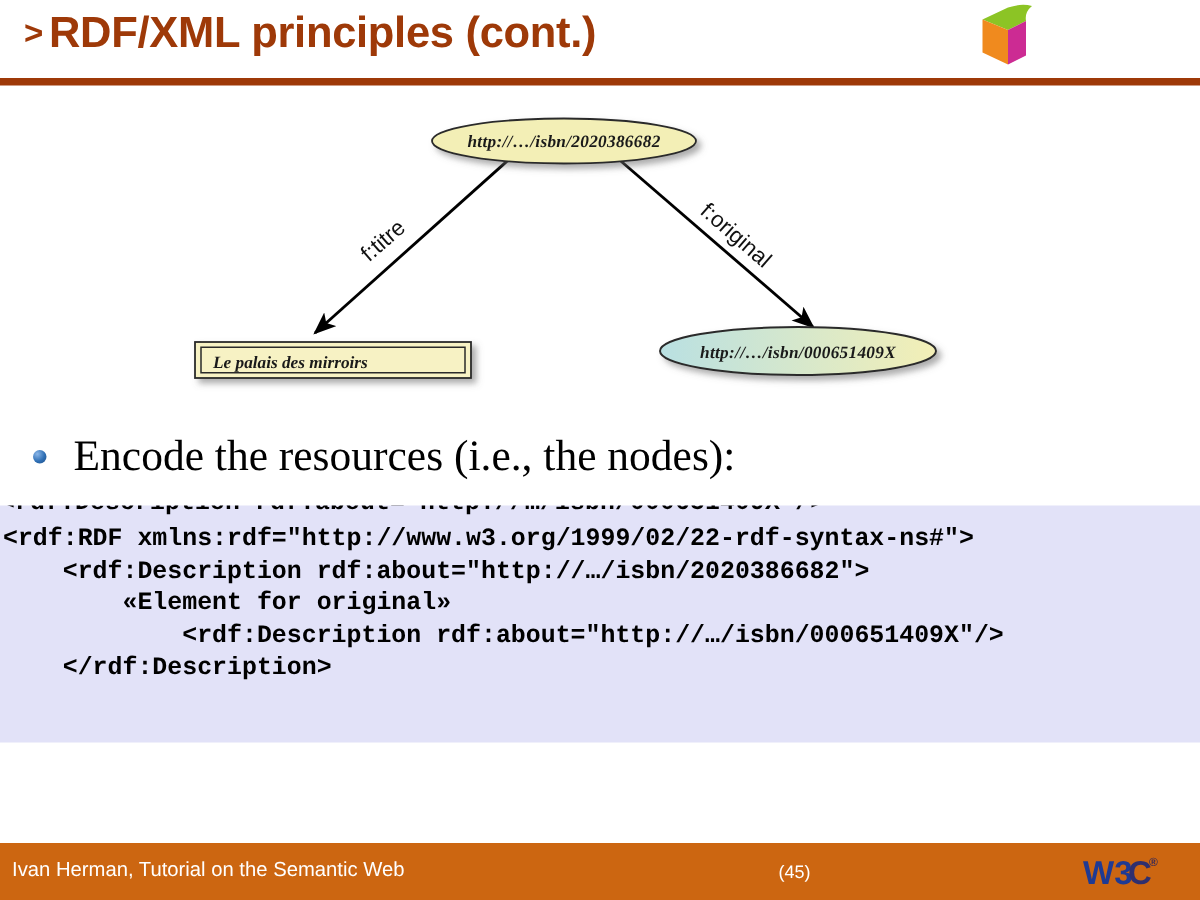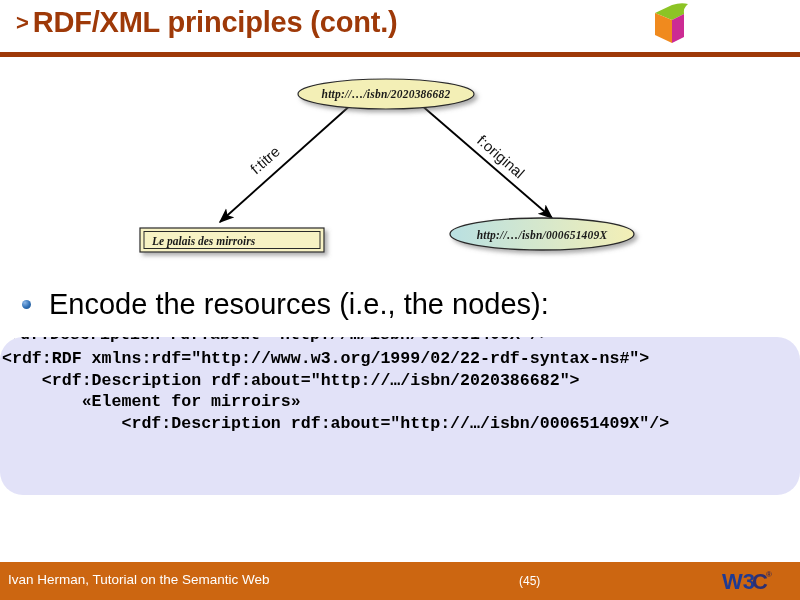--- a/index.html
+++ b/index.html
@@ -45,21 +45,21 @@
   }
   #corner-logo {
     position: absolute;
     right: 8px; top: 2px;
     width: 46px; height: 44px;
   }
 
   
   #rdf-graph {
     position: absolute;
-    left: 128px; top: 70px;
+    left: 118px; top: 70px;
     width: 560px; height: 200px;
   }
   #rdf-graph svg { display: block; }
 
   .node-text-uri {
     font-family: "Liberation Serif", serif;
     font-style: italic;
     font-weight: bold;
     font-size: 11.5px;
     fill: #1a1a1a;
@@ -89,32 +89,31 @@
     width: 9px; height: 9px;
     border-radius: 50%;
     background: radial-gradient(circle at 32% 30%, #8ab6e8 0%, #2f6fb5 55%, #1d4e85 100%);
     margin-right: 18px;
     flex: 0 0 auto;
   }
   #bullet-text {
     font-size: 29px;
     color: #000000;
     white-space: nowrap;
-    font-family: Liberation Sans, sans-serif;
+    font-family: Liberation Serif, serif;
   }
 
   
   #code-block {
     position: absolute;
     left: 0; top: 337px;
     width: 800px;
     height: 158px;
     background: #e2e2f8;
     overflow: hidden;
-    border-radius: 23px;
   }
   #code-clip-row {
     position: absolute;
     left: 0; top: 0;
     width: 800px;
     height: 12px;
     overflow: hidden;
   }
   #code-clip-row .clip-inner {
     position: absolute;
@@ -236,22 +235,23 @@
   <span id="bullet-text">Encode the resources (i.e., the nodes):</span>
 </div>
 
 <div id="code-block">
   <div id="code-clip-row">
     <div class="clip-inner">&lt;rdf:Description rdf:about="http://…/isbn/000651409X"/&gt;</div>
   </div>
   <div id="code-lines">
     <div class="code-line">&lt;rdf:RDF xmlns:rdf="http://www.w3.org/1999/02/22-rdf-syntax-ns#"&gt;</div>
     <div class="code-line">    &lt;rdf:Description rdf:about="http://…/isbn/2020386682"&gt;</div>
-    <div class="code-line">        «Element for mirroirs»</div>
+    <div class="code-line">        «Element for original»</div>
     <div class="code-line">            &lt;rdf:Description rdf:about="http://…/isbn/000651409X"/&gt;</div>
+    <div class="code-line">    &lt;/rdf:Description&gt;</div>
   </div>
 </div>
 
 <div id="footer-bar">
   <div id="footer-author">Ivan Herman, Tutorial on the Semantic Web</div>
   <div id="footer-page">(45)</div>
   <div id="footer-w3c-logo">
     <svg width="54" height="30" viewBox="0 0 54 30" xmlns="http://www.w3.org/2000/svg">
       <text x="0" y="23" font-family="Liberation Sans, sans-serif" font-size="22" font-weight="bold" fill="#1f3a93">W3</text>
       <text x="30" y="23" font-family="Liberation Sans, sans-serif" font-size="22" font-weight="bold" fill="#2f2f6e">C</text>

